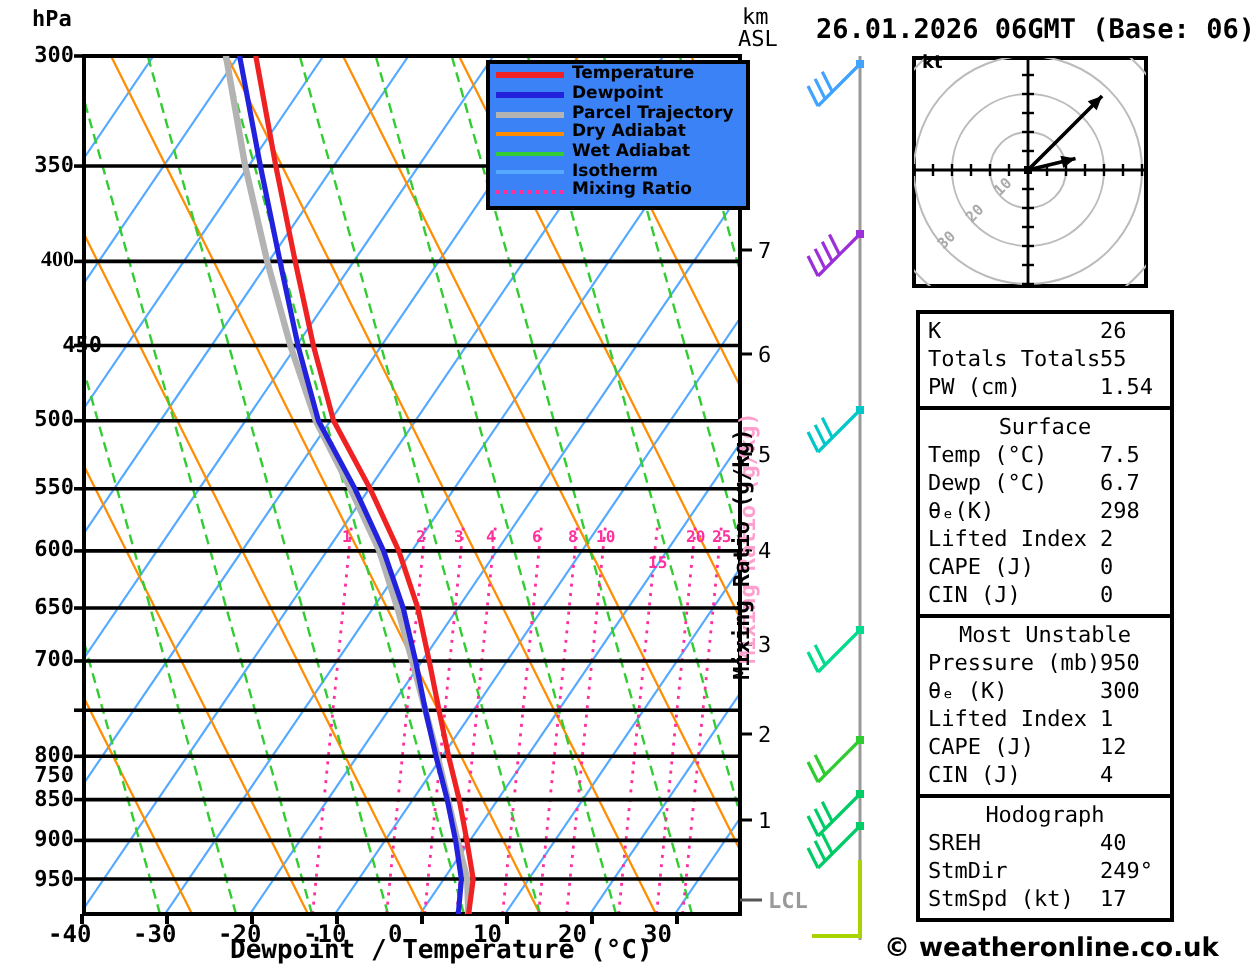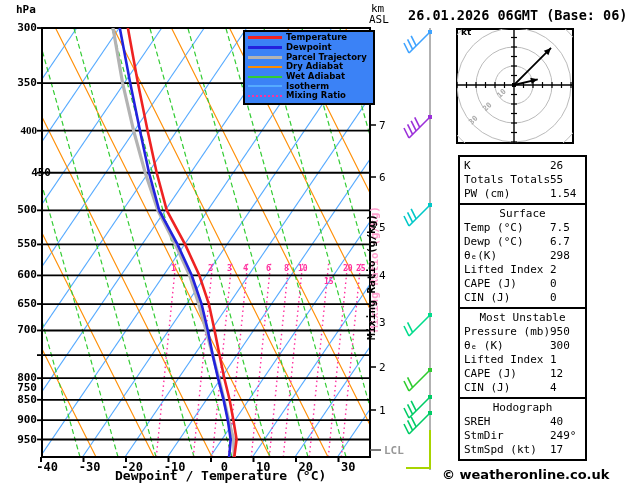--- a/index.html
+++ b/index.html
@@ -21,21 +21,21 @@
                border:2px solid #000;font-size:11px;z-index:5;}
   .tsec{padding:2px 0;}
   .tsec + .tsec{border-top:2px solid #000;}
   .sec-title{text-align:center;height:14px;line-height:14px;}
   .trow{position:relative;height:14px;line-height:14px;padding-left:4px;}
   .tval{position:absolute;left:90px;top:0;}
   
   .vlabel{position:absolute;transform:translate(-50%,-50%) rotate(-90deg);
           font-size:11px;font-weight:bold;white-space:nowrap;}
   .mxlabel{position:absolute;font-size:8px;font-weight:bold;color:#ff2f9e;z-index:3;}
-  .xtick{position:absolute;width:34px;text-align:right;font-size:12px;font-weight:bold;}
+  .xtick{position:absolute;width:34px;text-align:left;font-size:12px;font-weight:bold;}
   .ptick{position:absolute;width:36px;text-align:right;font-size:11px;font-weight:bold;}
   .kmtick{position:absolute;font-size:11px;}
 </style>
 </head>
 <body>
 
 <div id="screen">
 
   <svg id="plot-svg" width="629" height="486">
       <defs>

